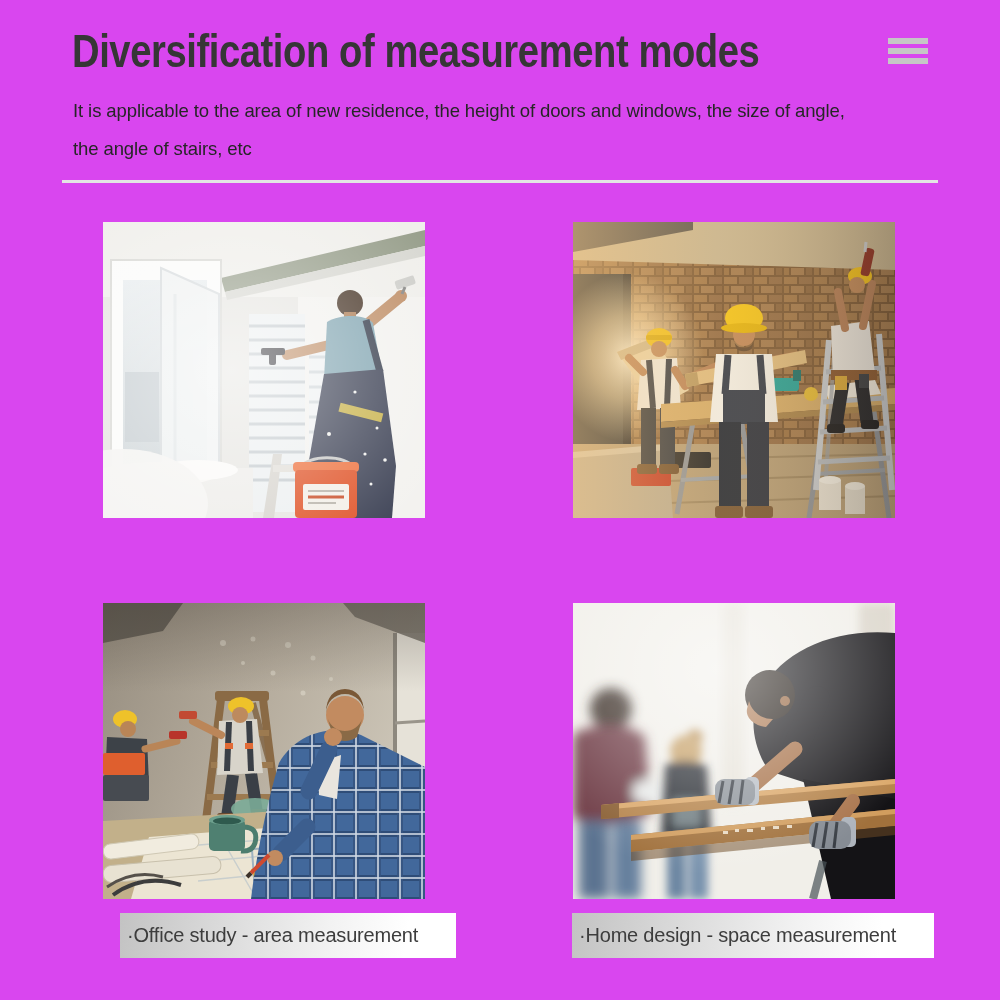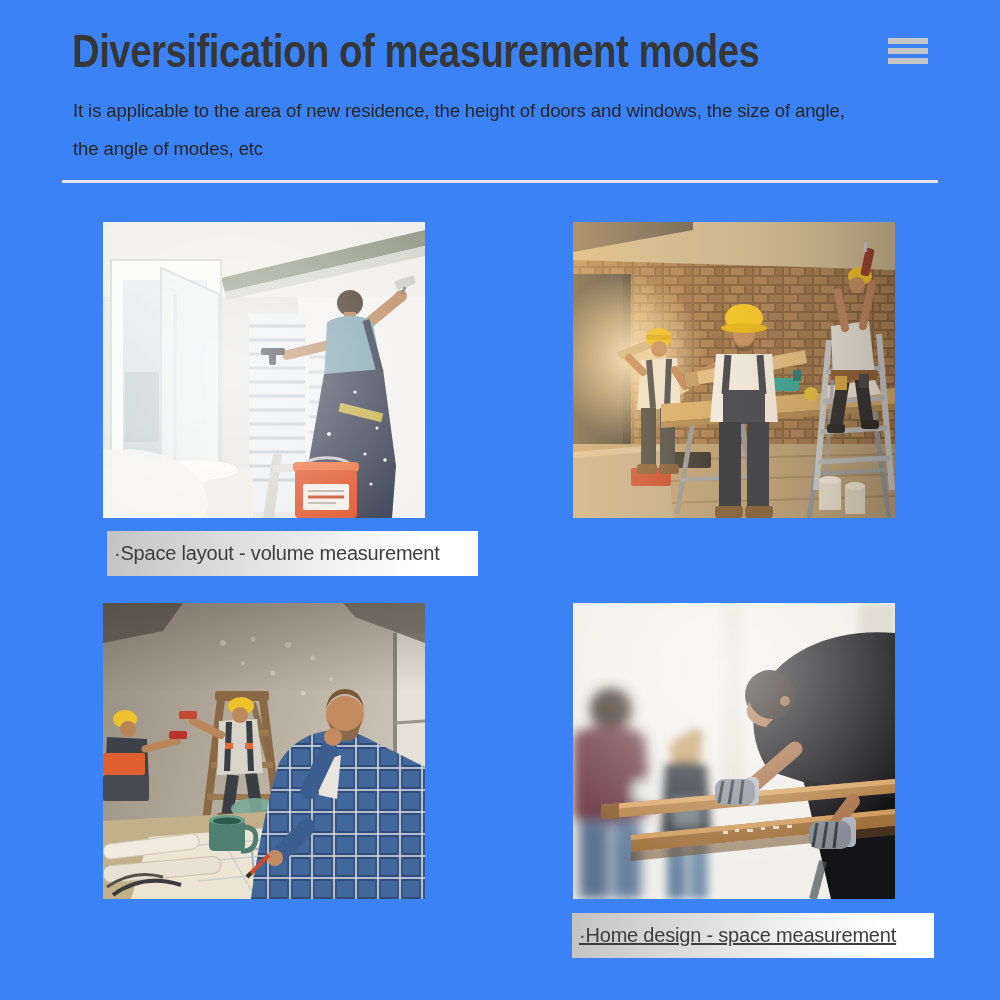--- a/index.html
+++ b/index.html
@@ -1,21 +1,21 @@
 <!DOCTYPE html>
 <html><head>
 <meta charset="utf-8">
 <style>
   * { margin:0; padding:0; box-sizing:border-box; }
   html,body { background:#ffffff; }
   body {
     width:1000px; height:1000px; position:relative; overflow:hidden;
     font-family:"Liberation Sans", sans-serif;
   }
-  .canvas { position:absolute; inset:0; background:#3b82f6; }
+  .canvas { position:absolute; inset:0; background:#d946ef; }
 
   .page-title {
     position:absolute; left:72px; top:24px;
     font-size:46px; font-weight:700; color:#363636;
     white-space:nowrap; letter-spacing:-0.5px;
     transform:scaleX(0.83); transform-origin:left top;
   }
   .menu-icon { position:absolute; left:888px; top:38px; width:40px; }
   .menu-icon .bar { height:6px; background:#c6c6c6; margin-bottom:4px; }
   .menu-icon .bar:last-child { margin-bottom:0; }
@@ -38,38 +38,38 @@
 
   .caption {
     position:absolute; height:45px; display:inline-flex; align-items:center;
     padding:0 38px 0 7px; white-space:nowrap;
     font-size:20px; letter-spacing:-0.2px; color:#3d3d3d;
     background:linear-gradient(97deg,#c3c3c3 0%,#dcdcdc 32%,#f2f2f2 62%,#ffffff 85%,#ffffff 100%);
   }
   #caption-1 { left:107px; top:531px; }
   #caption-2 { left:569px; top:531px; }
   #caption-3 { left:120px; top:913px; }
-  #caption-4 { left:572px; top:913px;text-decoration:underline; }
+  #caption-4 { left:572px; top:913px; }
 </style>
 </head>
 <body>
 
 <div class="canvas">
 
   <h1 class="page-title">Diversification of measurement modes</h1>
 
   <div class="menu-icon">
     <div class="bar"></div>
     <div class="bar"></div>
     <div class="bar"></div>
   </div>
 
   <div class="subtitle">
     <div class="line">It is applicable to the area of new residence, the height of doors and windows, the size of angle,</div>
-    <div class="line">the angle of modes, etc</div>
+    <div class="line">the angle of stairs, etc</div>
   </div>
 
   <div class="divider"></div>
 
   <div class="photo" id="photo-1" aria-label="Painter in dark overalls and teal shirt plastering a ceiling beside open white windows, orange bucket on a ladder">
     <svg viewBox="0 0 322 296" xmlns="http://www.w3.org/2000/svg">
       <defs>
         <linearGradient id="g1sky" x1="0" y1="0" x2="0" y2="1">
           <stop offset="0" stop-color="#e9edef"></stop>
             <stop offset="1" stop-color="#ccd3d6"></stop>
@@ -460,16 +460,16 @@
       <rect x="236" y="218" width="42" height="28" rx="10" fill="#868c94"></rect>
       <g stroke="#3a3f46" stroke-width="3">
         <line x1="244" y1="220" x2="240" y2="244"></line>
           <line x1="254" y1="219" x2="250" y2="245"></line>
           <line x1="264" y1="219" x2="261" y2="245"></line>
       </g>
       <rect width="322" height="296" fill="url(#g4glow)"></rect>
     </svg>
   </div>
 
-  <div class="caption" id="caption-1">·Space layout - volume measurement</div>
+  <div class="caption" id="caption-3">·Office study - area measurement</div>
   <div class="caption" id="caption-4">·Home design - space measurement</div>
 
 </div>
 
 </body></html>

